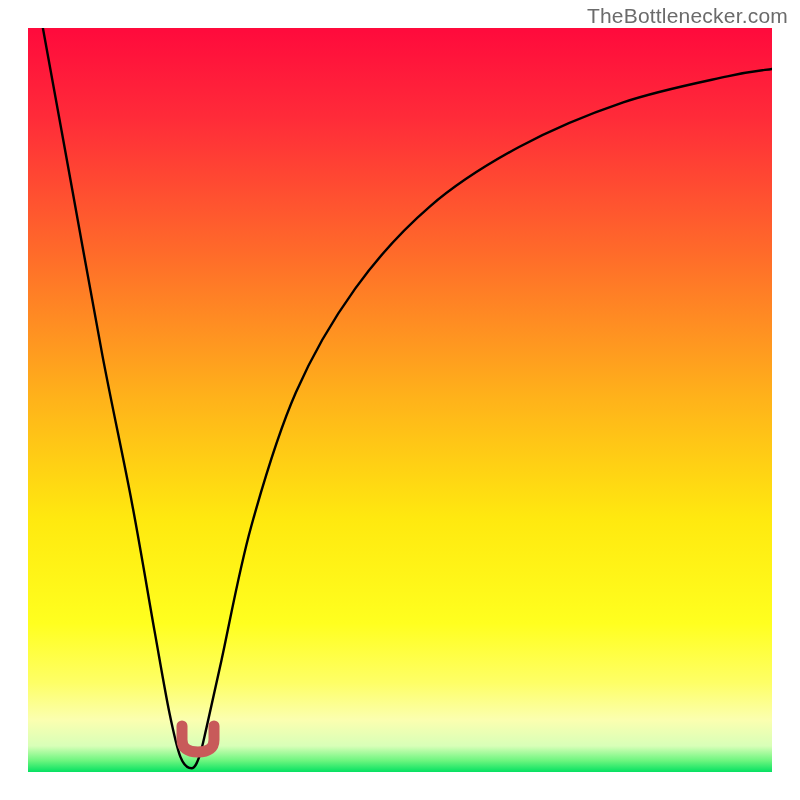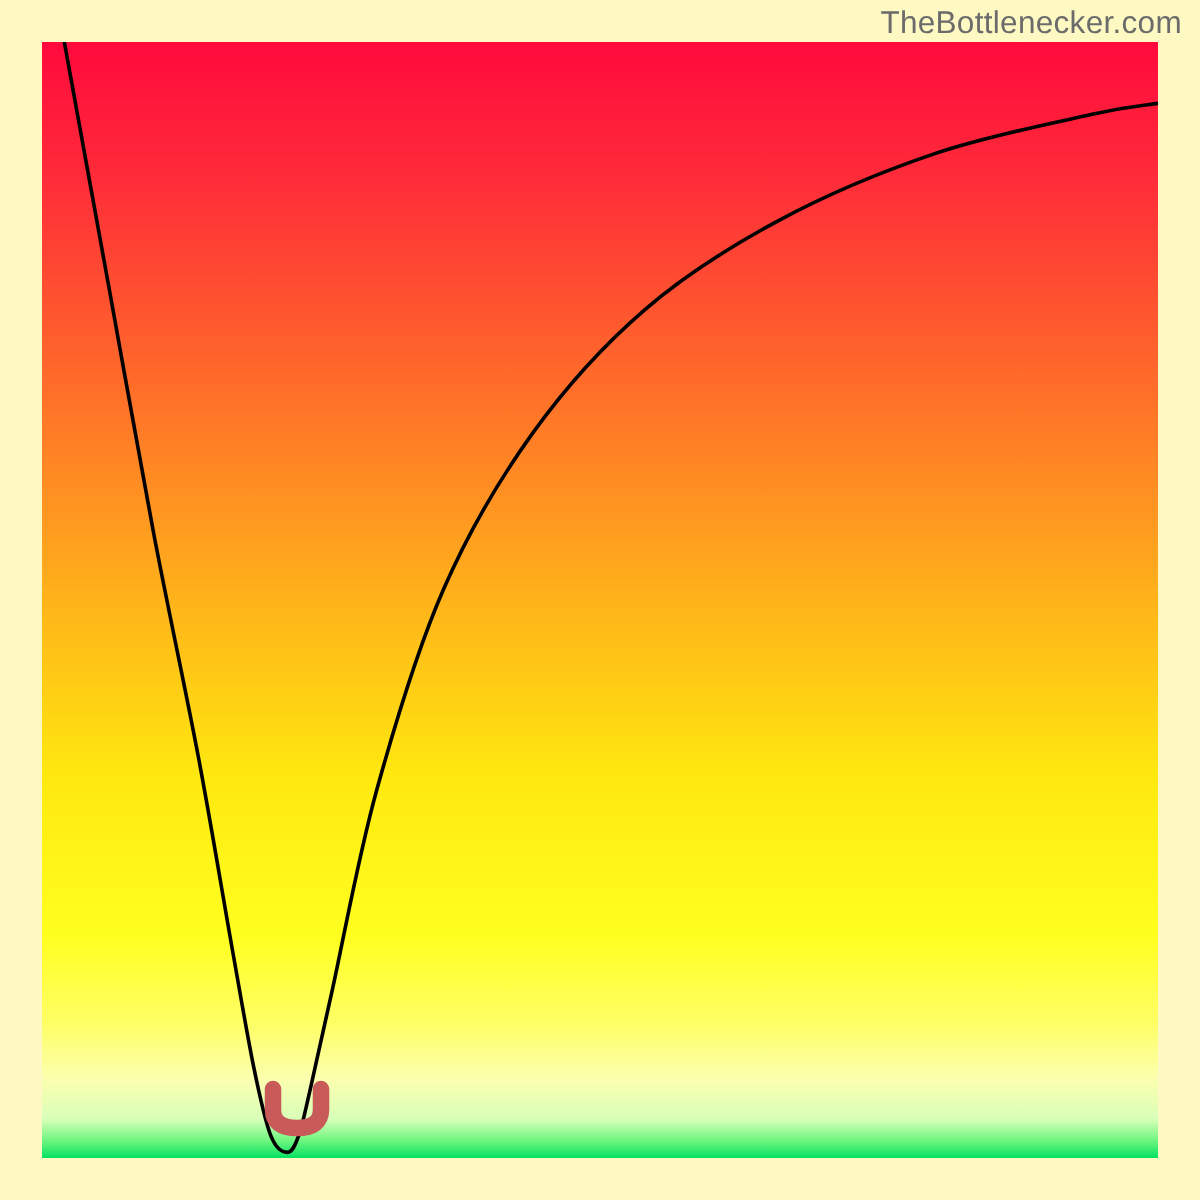--- a/index.html
+++ b/index.html
@@ -10,21 +10,21 @@
     overflow: hidden;
     background: #000;
     font-family: Arial, Helvetica, sans-serif;
   }
   .frame {
     position: absolute;
     left: 0;
     top: 0;
     width: 800px;
     height: 800px;
-    background: #fef9c3;
+    background: #ffffff;
   }
   .plot {
     position: absolute;
     left: 28px;
     top: 28px;
     width: 744px;
     height: 744px;
     overflow: hidden;
   }
   .watermark {

